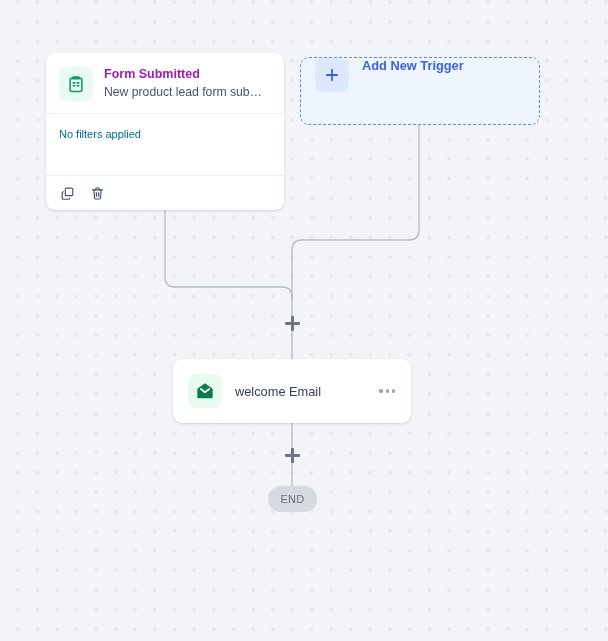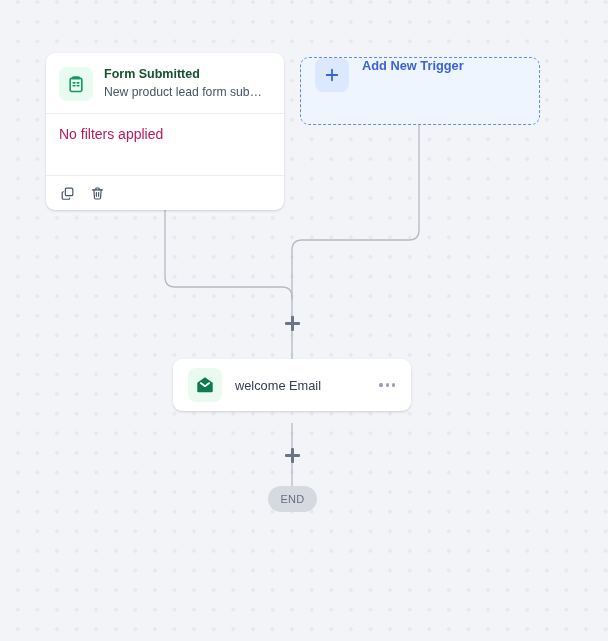--- a/index.html
+++ b/index.html
@@ -64,21 +64,21 @@
     flex: 0 0 auto;
   }
   .head-text {
     margin-left: 11px;
     min-width: 0;
     flex: 1 1 auto;
   }
   .head-title {
     font-size: 12.5px;
     font-weight: bold;
-    color: #14532d;
+    color: #a21caf;
     line-height: 15px;
     white-space: nowrap;
   }
   .head-sub {
     font-size: 12.2px;
     color: #475467;
     line-height: 16px;
     margin-top: 2px;
     white-space: nowrap;
     overflow: hidden;
@@ -89,22 +89,22 @@
     height: 1px;
     background: #eceef1;
     width: 100%;
   }
   .card-body {
     height: 61px;
     box-sizing: border-box;
     padding: 12px 13px 0 13px;
   }
   .body-text {
-    font-size: 14px;
-    color: #be185d;
+    font-size: 11px;
+    color: #0369a1;
     line-height: 16px;
   }
   .card-foot {
     height: 34px;
     display: flex;
     align-items: center;
     padding: 0 13px;
     box-sizing: border-box;
     gap: 13px;
   }
@@ -148,21 +148,21 @@
     font-size: 12.8px;
     color: #3a63d8;
     font-weight: bold;
   }
 
   
   #email-node {
     left: 173px;
     top: 359px;
     width: 238px;
-    height: 52px;
+    height: 64px;
     display: flex;
     align-items: center;
     padding: 0 14px 0 15px;
     box-sizing: border-box;
     cursor: pointer;
   }
   #email-label {
     margin-left: 13px;
     font-size: 12.8px;
     color: #344054;

